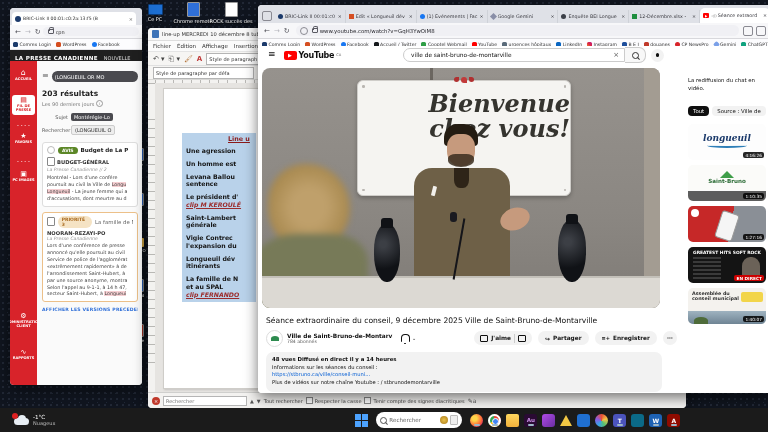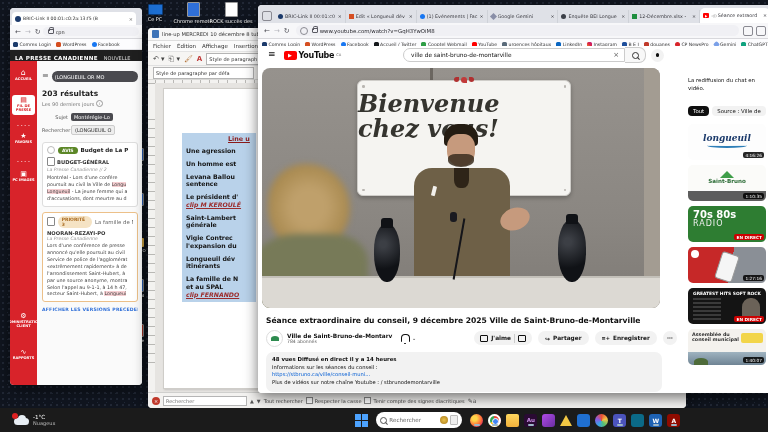--- a/index.html
+++ b/index.html
@@ -437,21 +437,21 @@
           </span>
       </div>
       <div class="flex" style="width:13px;height:13px;border-radius:50%;background:#f2f2f2;margin-left:5px;justify-content:center">
         <span style="width:2.5px;height:4px;background:#0f0f0f;border-radius:1.5px;display:inline-block"></span>
       </div>
     </div>
 
     <div class="abs" style="left:4px;top:22px;width:398px;height:240px;border-radius:8px;overflow:hidden;background:linear-gradient(180deg,#96928d 0%,#8b8782 60%,#7f7b76 100%)">
       <div class="abs" style="left:168px;top:0;width:3px;height:150px;background:#6b6660"></div>
       <div class="abs" style="right:0;top:0;width:16px;height:100%;background:#a39c92"></div>
-      <div class="abs" style="left:95px;top:12px;width:212px;height:114px;background:#f5f4f1;border:1px solid #cfcdc9;border-radius:6px;box-shadow:0 2px 4px rgba(0,0,0,.25);text-align:left">
+      <div class="abs" style="left:95px;top:12px;width:212px;height:114px;background:#f5f4f1;border:1px solid #cfcdc9;border-radius:6px;box-shadow:0 2px 4px rgba(0,0,0,.25);text-align:right">
         <div style="position:absolute;top:-4px;left:50%;transform:translateX(-50%);display:flex;gap:2px">
           <span style="width:5px;height:5px;background:#b03030;border-radius:50% 0 50% 50%"></span>
           <span style="width:6px;height:6px;background:#c23a3a;border-radius:50% 50% 0 50%"></span>
           <span style="width:5px;height:5px;background:#b03030;border-radius:0 50% 50% 50%"></span>
         </div>
         <span style="position:absolute;left:4px;top:4px;width:2.5px;height:2.5px;border-radius:50%;background:#b9b6b1"></span>
         <span style="position:absolute;right:4px;top:4px;width:2.5px;height:2.5px;border-radius:50%;background:#b9b6b1"></span>
         <span style="position:absolute;left:4px;bottom:4px;width:2.5px;height:2.5px;border-radius:50%;background:#b9b6b1"></span>
         <span style="position:absolute;right:4px;bottom:4px;width:2.5px;height:2.5px;border-radius:50%;background:#b9b6b1"></span>
         <div style="font-family:'DejaVu Serif',serif;font-style:italic;font-weight:bold;font-size:24px;color:#35342f;margin-top:10px;line-height:1.05">
@@ -478,21 +478,21 @@
         <div class="abs" style="left:119px;bottom:80px;width:12px;height:10px;background:#101216;border-radius:3px 3px 0 0"></div>
       </div>
       <div>
         <div class="abs" style="left:296px;bottom:26px;width:28px;height:62px;background:radial-gradient(circle at 35% 35%, #3c3f45 8%, #101216 60%);border-radius:45% 45% 48% 48%"></div>
         <div class="abs" style="left:304px;bottom:84px;width:12px;height:10px;background:#101216;border-radius:3px 3px 0 0"></div>
       </div>
       <div class="abs" style="left:196px;bottom:28px;width:2px;height:62px;background:#15151a;transform:rotate(10deg)"></div>
       <div class="abs" style="left:188px;bottom:86px;width:7px;height:10px;background:#1a1a20;border-radius:3px"></div>
     </div>
 
-    <div class="abs ellip" style="left:8px;top:270px;width:400px;font-size:7.6px;font-weight:bold;color:#0f0f0f">Séance extraordinaire du conseil, 9 décembre 2025 Ville de Saint-Bruno-de-Montarville</div>
+    <div class="abs ellip" style="left:8px;top:270px;width:400px;font-size:7.6px;font-weight:normal;color:#0f0f0f">Séance extraordinaire du conseil, 9 décembre 2025 Ville de Saint-Bruno-de-Montarville</div>
 
     <div class="abs flex" style="left:8px;top:282px;width:500px;height:20px">
       <span style="width:15px;height:15px;border-radius:50%;background:#fff;border:1px solid #ddd;display:inline-flex;align-items:center;justify-content:center">
           <span style="width:8px;height:5px;background:#2e8b4f;border-radius:50% 50% 0 0;display:inline-block"></span>
         </span>
       <div style="margin-left:4px;width:106px">
         <div class="ellip" style="font-size:5.8px;font-weight:bold;color:#0f0f0f">Ville de Saint-Bruno-de-Montarville</div>
         <div class="ellip" style="font-size:4.6px;color:#606060">784 abonnés</div>
       </div>
       <span class="flex" style="gap:2px;margin-left:8px">
@@ -538,25 +538,20 @@
         <div class="thumb" style="background:#fdfdfd">
           <div style="font-family:'DejaVu Serif',serif;font-style:italic;font-weight:bold;font-size:9px;color:#1b3a6b;text-align:center;margin-top:9px">longueuil</div>
           <div style="width:40px;height:3px;border-bottom:2px solid #2e7fb8;border-radius:50%;margin:0 auto"></div>
           <span class="dur">4:16:26</span>
         </div>
         <div class="thumb" style="background:#fbfbf9">
           <div style="width:0;height:0;border-left:7px solid transparent;border-right:7px solid transparent;border-bottom:7px solid #3f9e49;margin:6px auto 0"></div>
           <div style="font-size:5.6px;font-weight:bold;color:#2a6b35;text-align:center">Saint-Bruno</div>
           <div style="position:absolute;left:0;bottom:0;width:100%;height:10px;background:rgba(40,40,40,.75)"></div>
           <span class="dur">1:10:35</span>
-        </div>
-        <div class="thumb" style="background:#2e7d32">
-          <div style="font-size:10px;font-weight:bold;color:#fff;margin:4px 0 0 5px;line-height:.9">70s 80s</div>
-          <div style="font-size:8px;color:#eee;margin-left:5px;letter-spacing:1px">RADIO</div>
-          <span class="live">EN DIRECT</span>
         </div>
         <div class="thumb" style="background:linear-gradient(100deg,#c62828 55%,#8a8f96 55%)">
           <div style="position:absolute;left:30px;top:6px;width:16px;height:26px;background:#f5f5f5;border-radius:3px;transform:rotate(18deg);border:1px solid #999"></div>
           <span style="position:absolute;left:3px;top:3px;width:8px;height:8px;border-radius:50%;background:#fff"></span>
           <span class="dur">1:27:16</span>
         </div>
         <div class="thumb" style="background:#141414">
           <div class="ellip" style="font-size:4.4px;font-weight:bold;color:#fff;text-align:center;margin-top:3px">GREATEST HITS SOFT ROCK</div>
           <div style="position:absolute;right:6px;top:10px;width:18px;height:20px;background:#6b6258;border-radius:45% 45% 10% 10%"></div>
           <div style="position:absolute;left:5px;top:10px;width:28px;height:22px;background:repeating-linear-gradient(180deg,#3a3a3a 0 2px,#141414 2px 4px)"></div>

